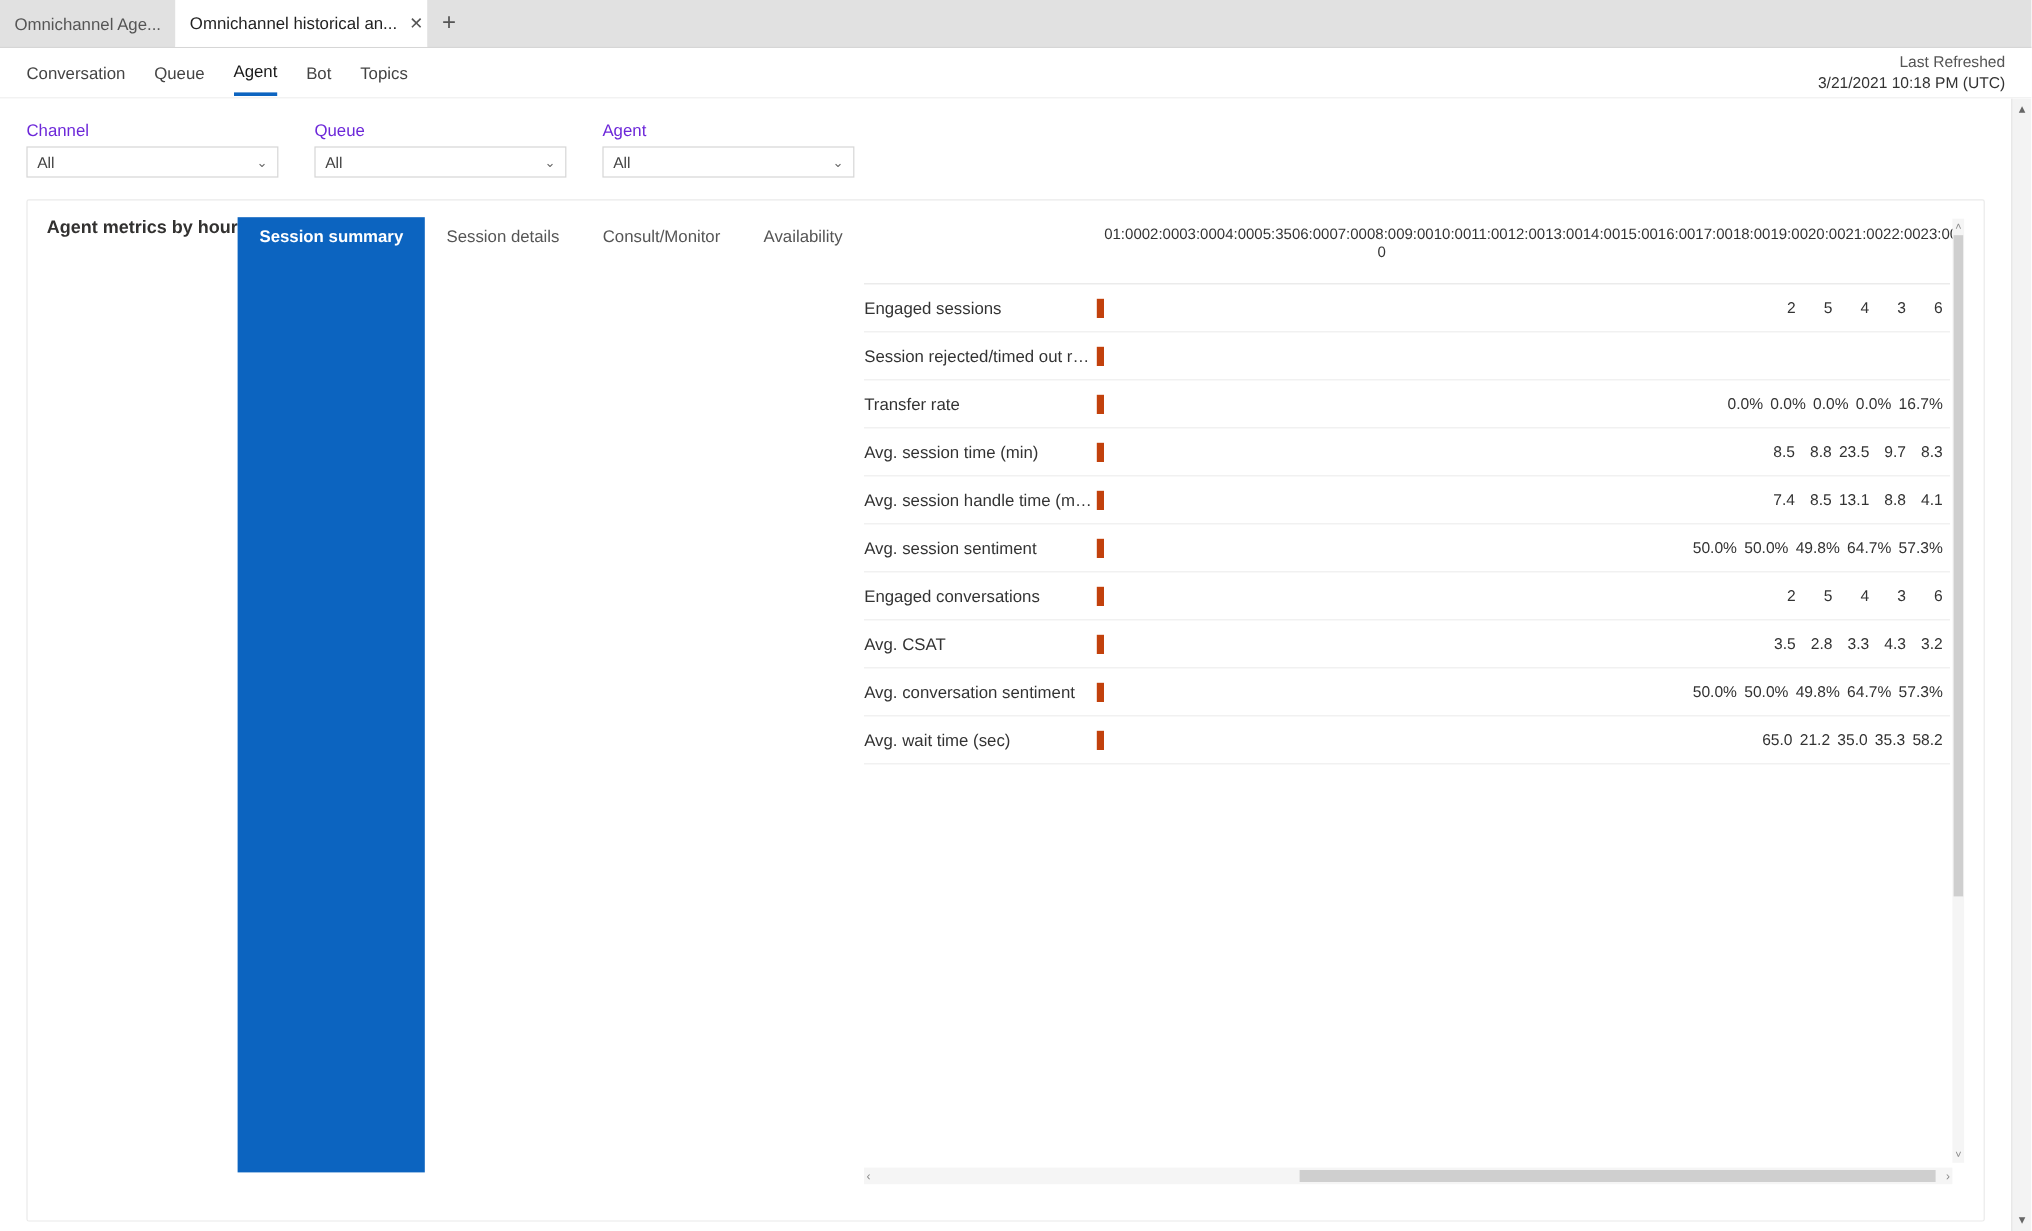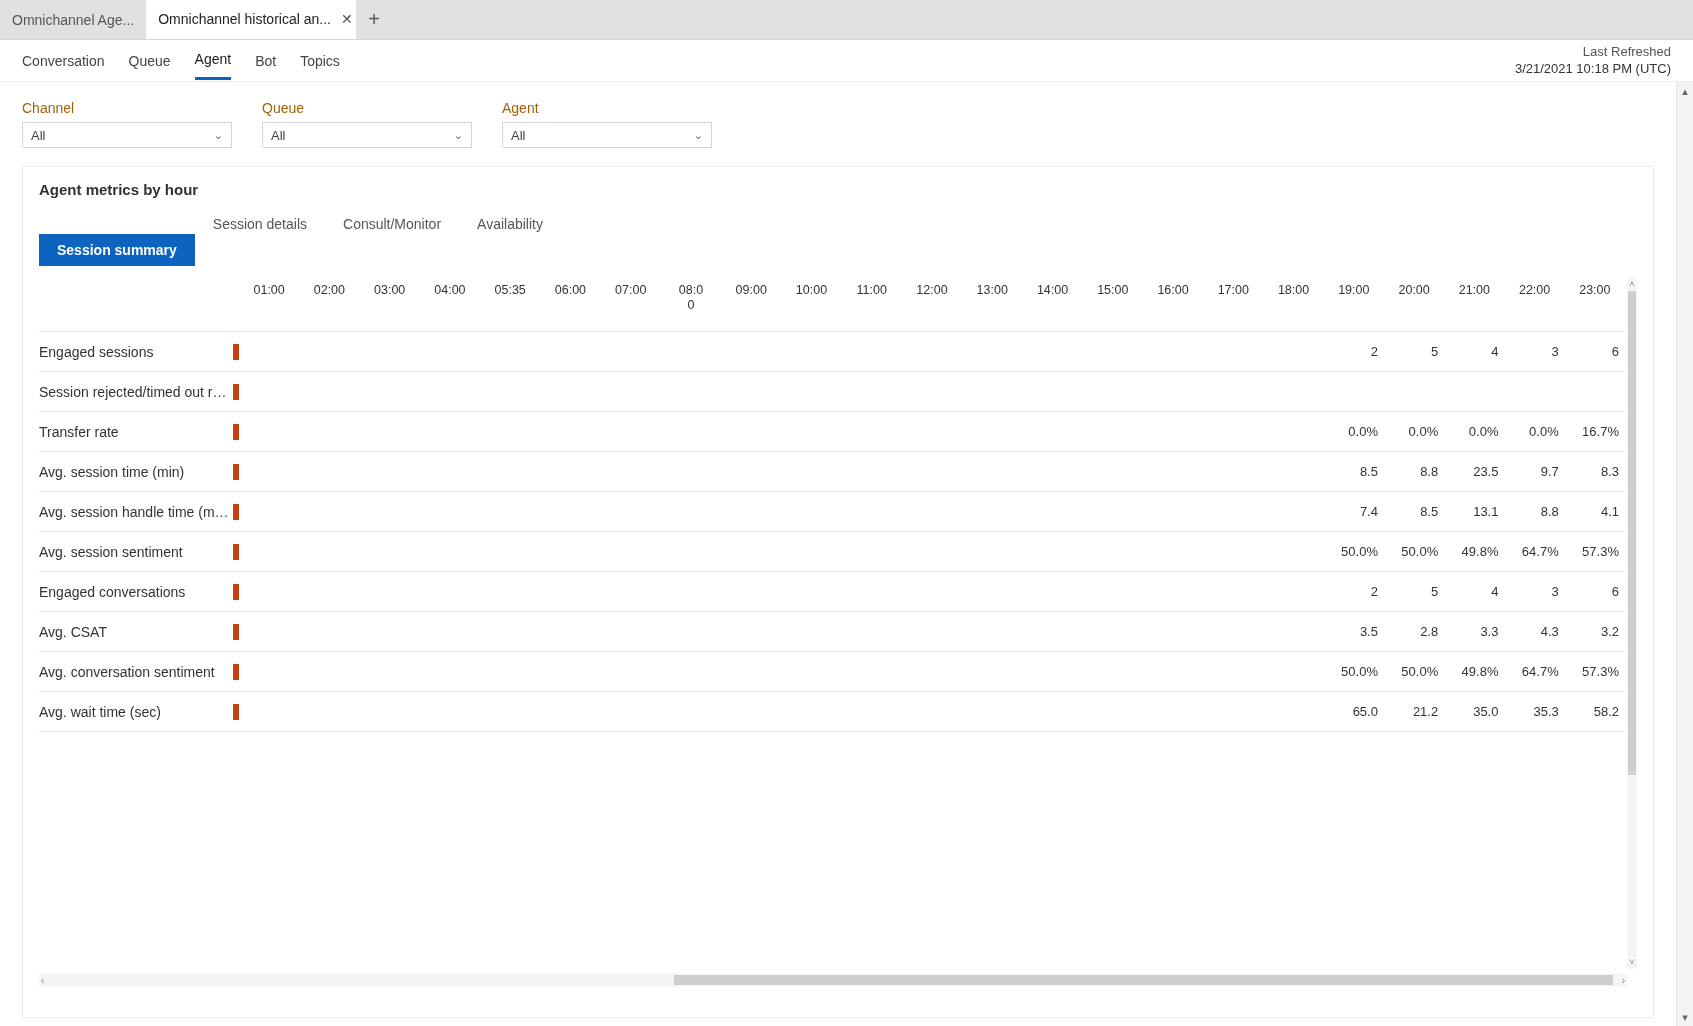--- a/index.html
+++ b/index.html
@@ -101,48 +101,48 @@
     display: flex; align-items: center; gap: 8px;
     color: #222; cursor: pointer;
   }
   .backrow .back svg { width: 22px; height: 22px; }
   .backrow .date { margin-left: 86px; font-size: 15px; color: #222; }
 
   .filters {
     display: flex; gap: 30px; margin-bottom: 18px;
   }
   .filter { display: flex; flex-direction: column; gap: 6px; }
-  .filter label { color: #a16207; font-size: 14px; }
+  .filter label { color: #6d28d9; font-size: 14px; }
   .filter .dropdown {
     width: 210px; height: 26px;
     border: 1px solid #d6d6d6;
     display: flex; align-items: center; justify-content: space-between;
     padding: 12px 8px; background: #fff; color: #444; cursor: pointer;
     font-size: 13px;
   }
   .filter .dropdown .chev { font-size: 11px; color: #666; }
 
   
   .card {
     flex: 1;
     border: 1px solid #eaeaea;
     border-radius: 2px;
     box-shadow: 0 0 0 rgba(0,0,0,0);
     padding: 14px 16px 30px 16px;
-    display: flex; flex-direction: column;
+    display: flex; 
     overflow: hidden;
     position: relative;
   }
   .card-title { font-weight: 700; font-size: 15px; margin-bottom: 10px; }
   .segbar { display: flex; gap: 0; margin-bottom: 10px; }
   .segbar .seg {
     padding: 8px 18px; font-size: 14px; color: #555; cursor: pointer;
   }
   .segbar .seg.active {
-    background: #0c64c0; color: #fff; font-weight: 600; margin-top: 26px;
+    background: #0c64c0; color: #fff; font-weight: 600;
   }
 
   .grid-wrap {
     flex: 1; overflow: hidden; position: relative;
     border-top: 1px solid transparent;
   }
   .inner-vtrack {
     position: absolute; right: 0; top: 0; bottom: 18px; width: 10px;
     background: #f5f5f5;
     display: flex; flex-direction: column; justify-content: space-between;

